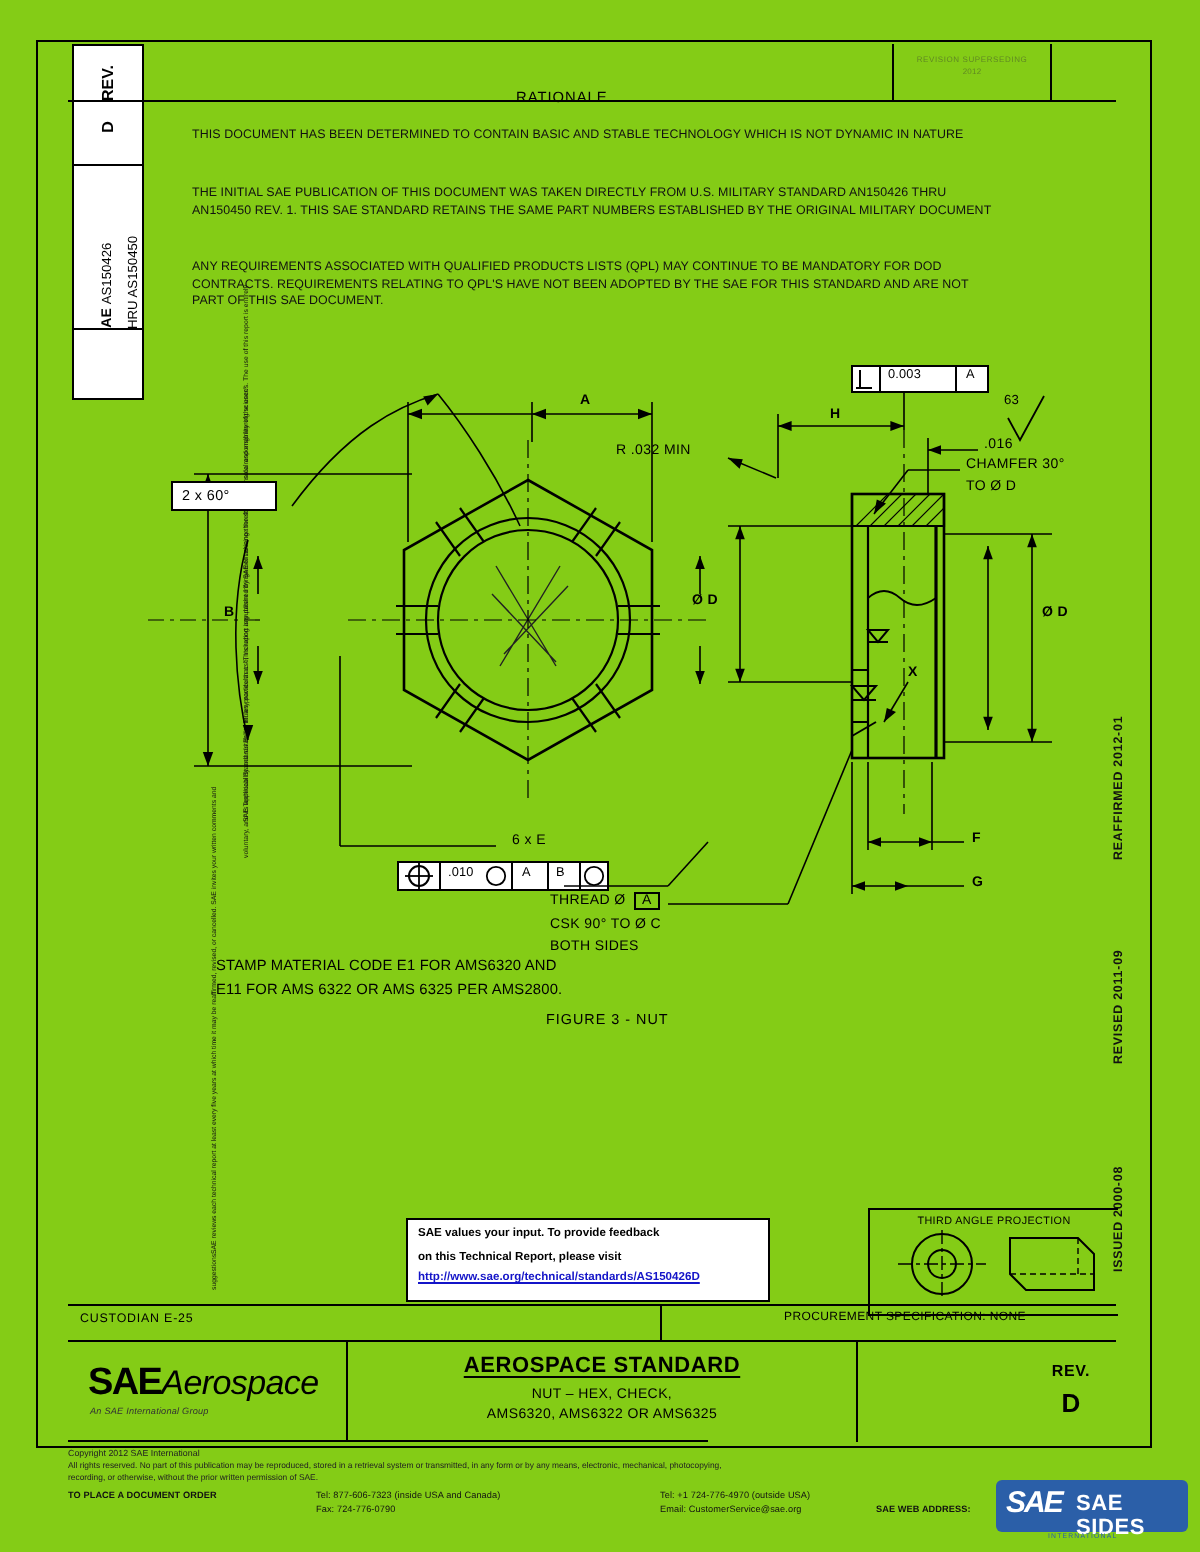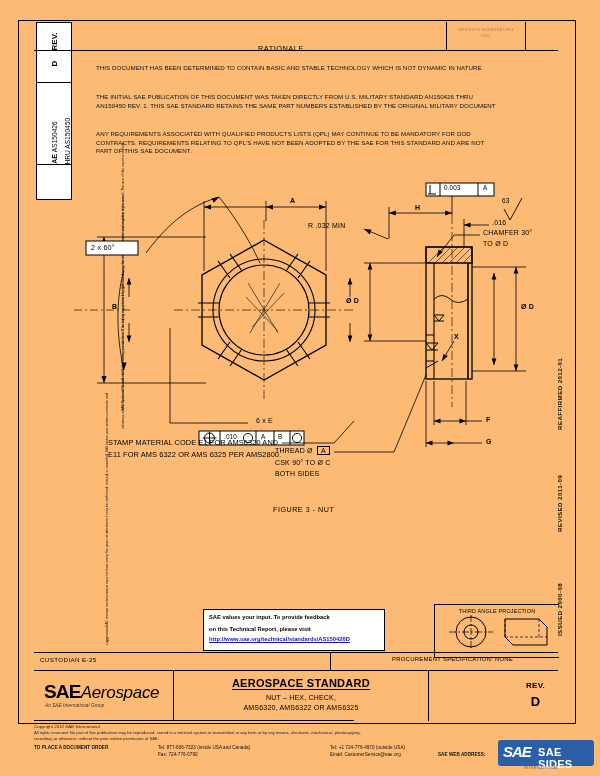--- a/index.html
+++ b/index.html
@@ -1,17 +1,17 @@
 <!DOCTYPE html>
 <html><head>
 <meta charset="utf-8">
 <style>
   html,body{margin:0;padding:0;background:#fff;}
   body{width:600px;height:776px;position:relative;font-family:"Liberation Sans",sans-serif;color:#000;overflow:hidden;}
-  .page{position:absolute;left:0;top:0;width:600px;height:776px;background:#fdba74;}
+  .page{position:absolute;left:0;top:0;width:600px;height:776px;background:#84cc16;}
 
   
   .sheet{position:absolute;left:18px;top:20px;width:556px;height:702px;border:1.4px solid #000;}
 
   
   .v-disclaimer{
     position:absolute;left:-106px;top:168px;width:470px;height:16px;
     transform:rotate(-90deg);transform-origin:center center;
     font-size:3.4px;line-height:5.2px;letter-spacing:0.02px;
     white-space:normal;text-align:left;color:#111;
@@ -41,21 +41,21 @@
   
   .hr-head{position:absolute;left:34px;top:50px;width:524px;height:0;border-top:1.2px solid #000;}
 
   
   .draw{position:absolute;left:34px;top:175px;width:524px;height:420px;}
   svg{display:block;}
 
   
   .dt{position:absolute;font-size:7px;letter-spacing:0.2px;white-space:nowrap;}
   .dt-sm{position:absolute;font-size:6px;letter-spacing:0.1px;white-space:nowrap;}
-  .note{position:absolute;font-size:7.4px;line-height:11px;letter-spacing:0.1px;}
+  .note{position:absolute;font-size:7.4px;line-height:11px;letter-spacing:0.1px;margin-top:40px;}
   .fig{position:absolute;font-size:7.2px;letter-spacing:0.5px;}
 
   
   .fbbox{position:absolute;left:203px;top:609px;width:180px;height:40px;border:1.6px solid #000;background:#fff;}
   .fbbox p{margin:0;font-size:5.8px;line-height:9.2px;padding:3px 0 0 5px;font-weight:bold;}
   .fbbox a{color:#1414c8;text-decoration:underline;font-size:5.8px;font-weight:bold;}
 
   
   .tapbox{position:absolute;left:434px;top:604px;width:124px;height:52px;border:1.2px solid #000;border-right:none;}
   .tap-t{font-size:5.4px;text-align:center;padding-top:3px;letter-spacing:0.2px;}

